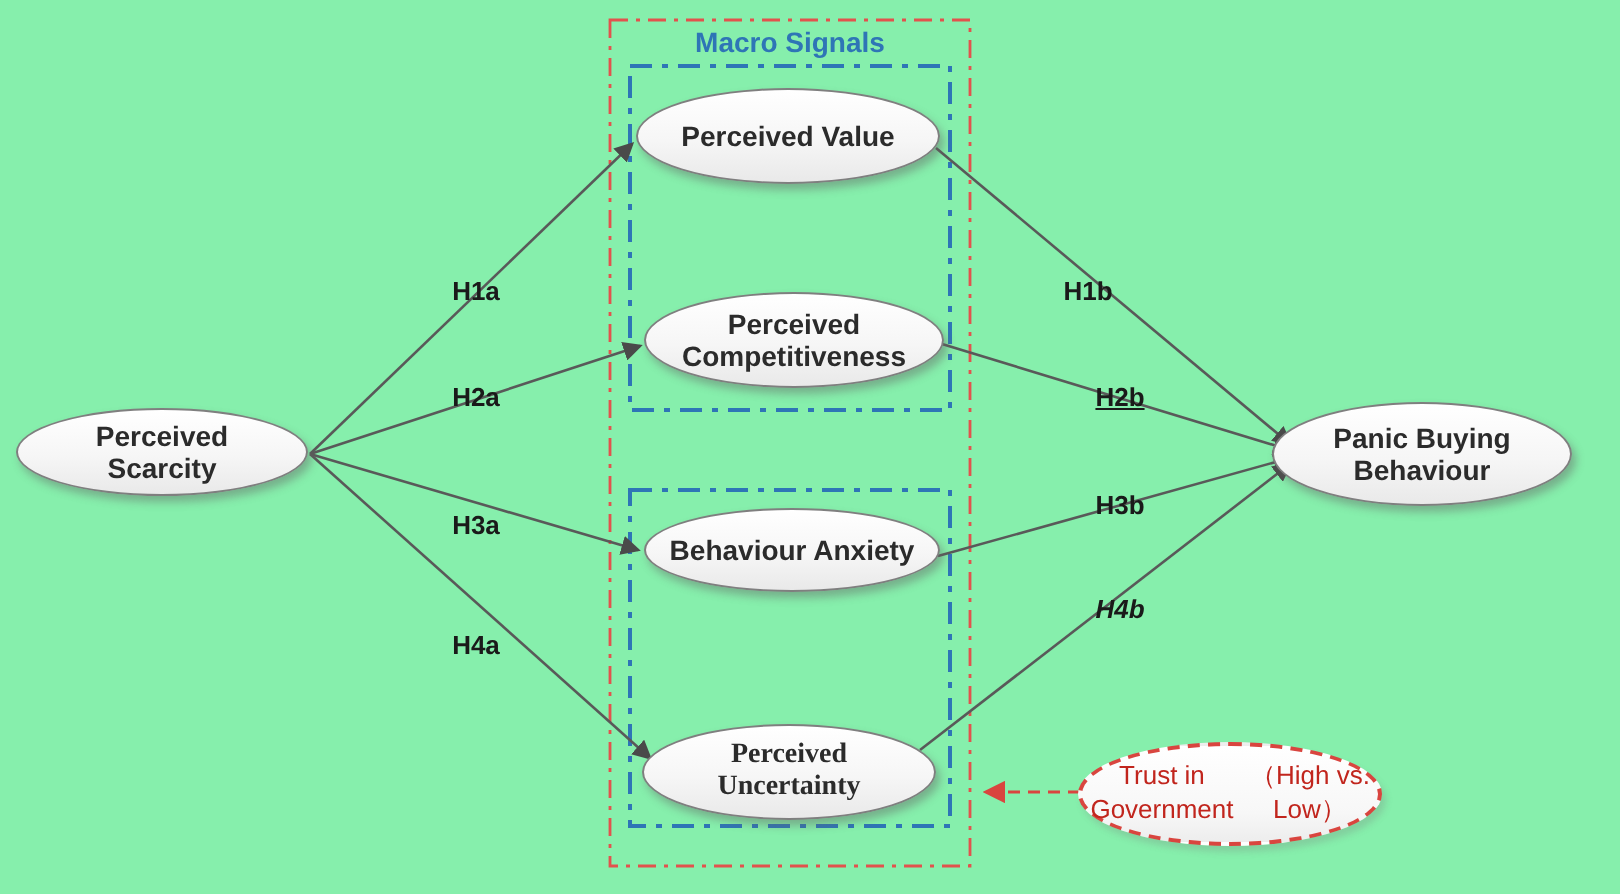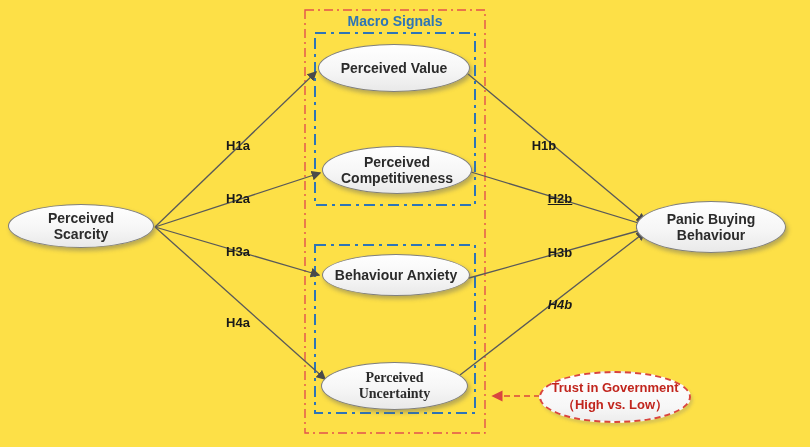--- a/index.html
+++ b/index.html
@@ -1,19 +1,19 @@
 <!DOCTYPE html>
 <html><head>
 <meta charset="utf-8">
 <style>
   html,body{margin:0;padding:0;background:#ffffff;}
   .stage{
     position:relative;
     width:810px;height:447px;
-    background:#fde047;
+    background:#86efac;
     font-family:"Liberation Sans", sans-serif;
     overflow:hidden;
   }
   .stage svg{position:absolute;left:0;top:0;}
   .node{
     position:absolute;
     border:1.5px solid #7f7f7f;
     border-radius:50%;
     background:linear-gradient(180deg,#ffffff 0%,#f6f6f6 55%,#e9e9e9 100%);
     box-shadow:2px 3px 4px rgba(100,100,100,0.45);
@@ -23,23 +23,23 @@
     box-sizing:border-box;
   }
   .node .nlabel{display:block;padding:0 10px;}
   .node-panic .nlabel{padding:0 14px;}
   .trust-node{
     position:absolute;
     border:2px dashed #d9453f;
     border-radius:50%;
     background:linear-gradient(180deg,#ffffff 0%,#f7f7f7 70%,#ededed 100%);
     box-shadow:2px 3px 3px rgba(120,120,120,0.25);
-    display:flex;flex-direction:column;align-items:center;justify-content:center;
+    display:flex;flex-direction:row;align-items:center;justify-content:center;
     text-align:center;
-    font-weight:bold;font-size:13px;line-height:1.3;color:#c1251d;
+    font-weight:normal;font-size:13px;line-height:1.3;color:#c1251d;
     box-sizing:border-box;
   }
   .hlabel{
     position:absolute;width:44px;text-align:center;
     font-weight:bold;font-size:13px;color:#1a1a1a;
   }
   .grouplabel{
     position:absolute;left:305px;width:180px;text-align:center;
     font-weight:bold;font-size:14px;color:#2e75b6;
   }
@@ -102,21 +102,21 @@
     <span class="nlabel">Panic Buying Behaviour</span>
   </div>
 
   <div class="trust-node" style="left:539px;top:371px;width:152px;height:52px;">
     <span>Trust in Government</span>
     <span>（High vs. Low）</span>
   </div>
 
   <div class="hlabel" style="left:216px;top:138px;">H1a</div>
   <div class="hlabel" style="left:216px;top:191px;">H2a</div>
-  <div class="hlabel" style="left:216px;top:244px;">H3a</div>
+  <div class="hlabel" style="left:216px;top:255px;">H3a</div>
   <div class="hlabel" style="left:216px;top:295px;margin-top:20px;">H4a</div>
 
   <div class="hlabel" style="left:522px;top:138px;">H1b</div>
   <div class="hlabel" style="left:538px;top:191px;text-decoration:underline;">H2b</div>
   <div class="hlabel" style="left:538px;top:245px;">H3b</div>
   <div class="hlabel" style="left:538px;top:297px;font-style:italic;">H4b</div>
 
 </div>
 
 </body></html>

